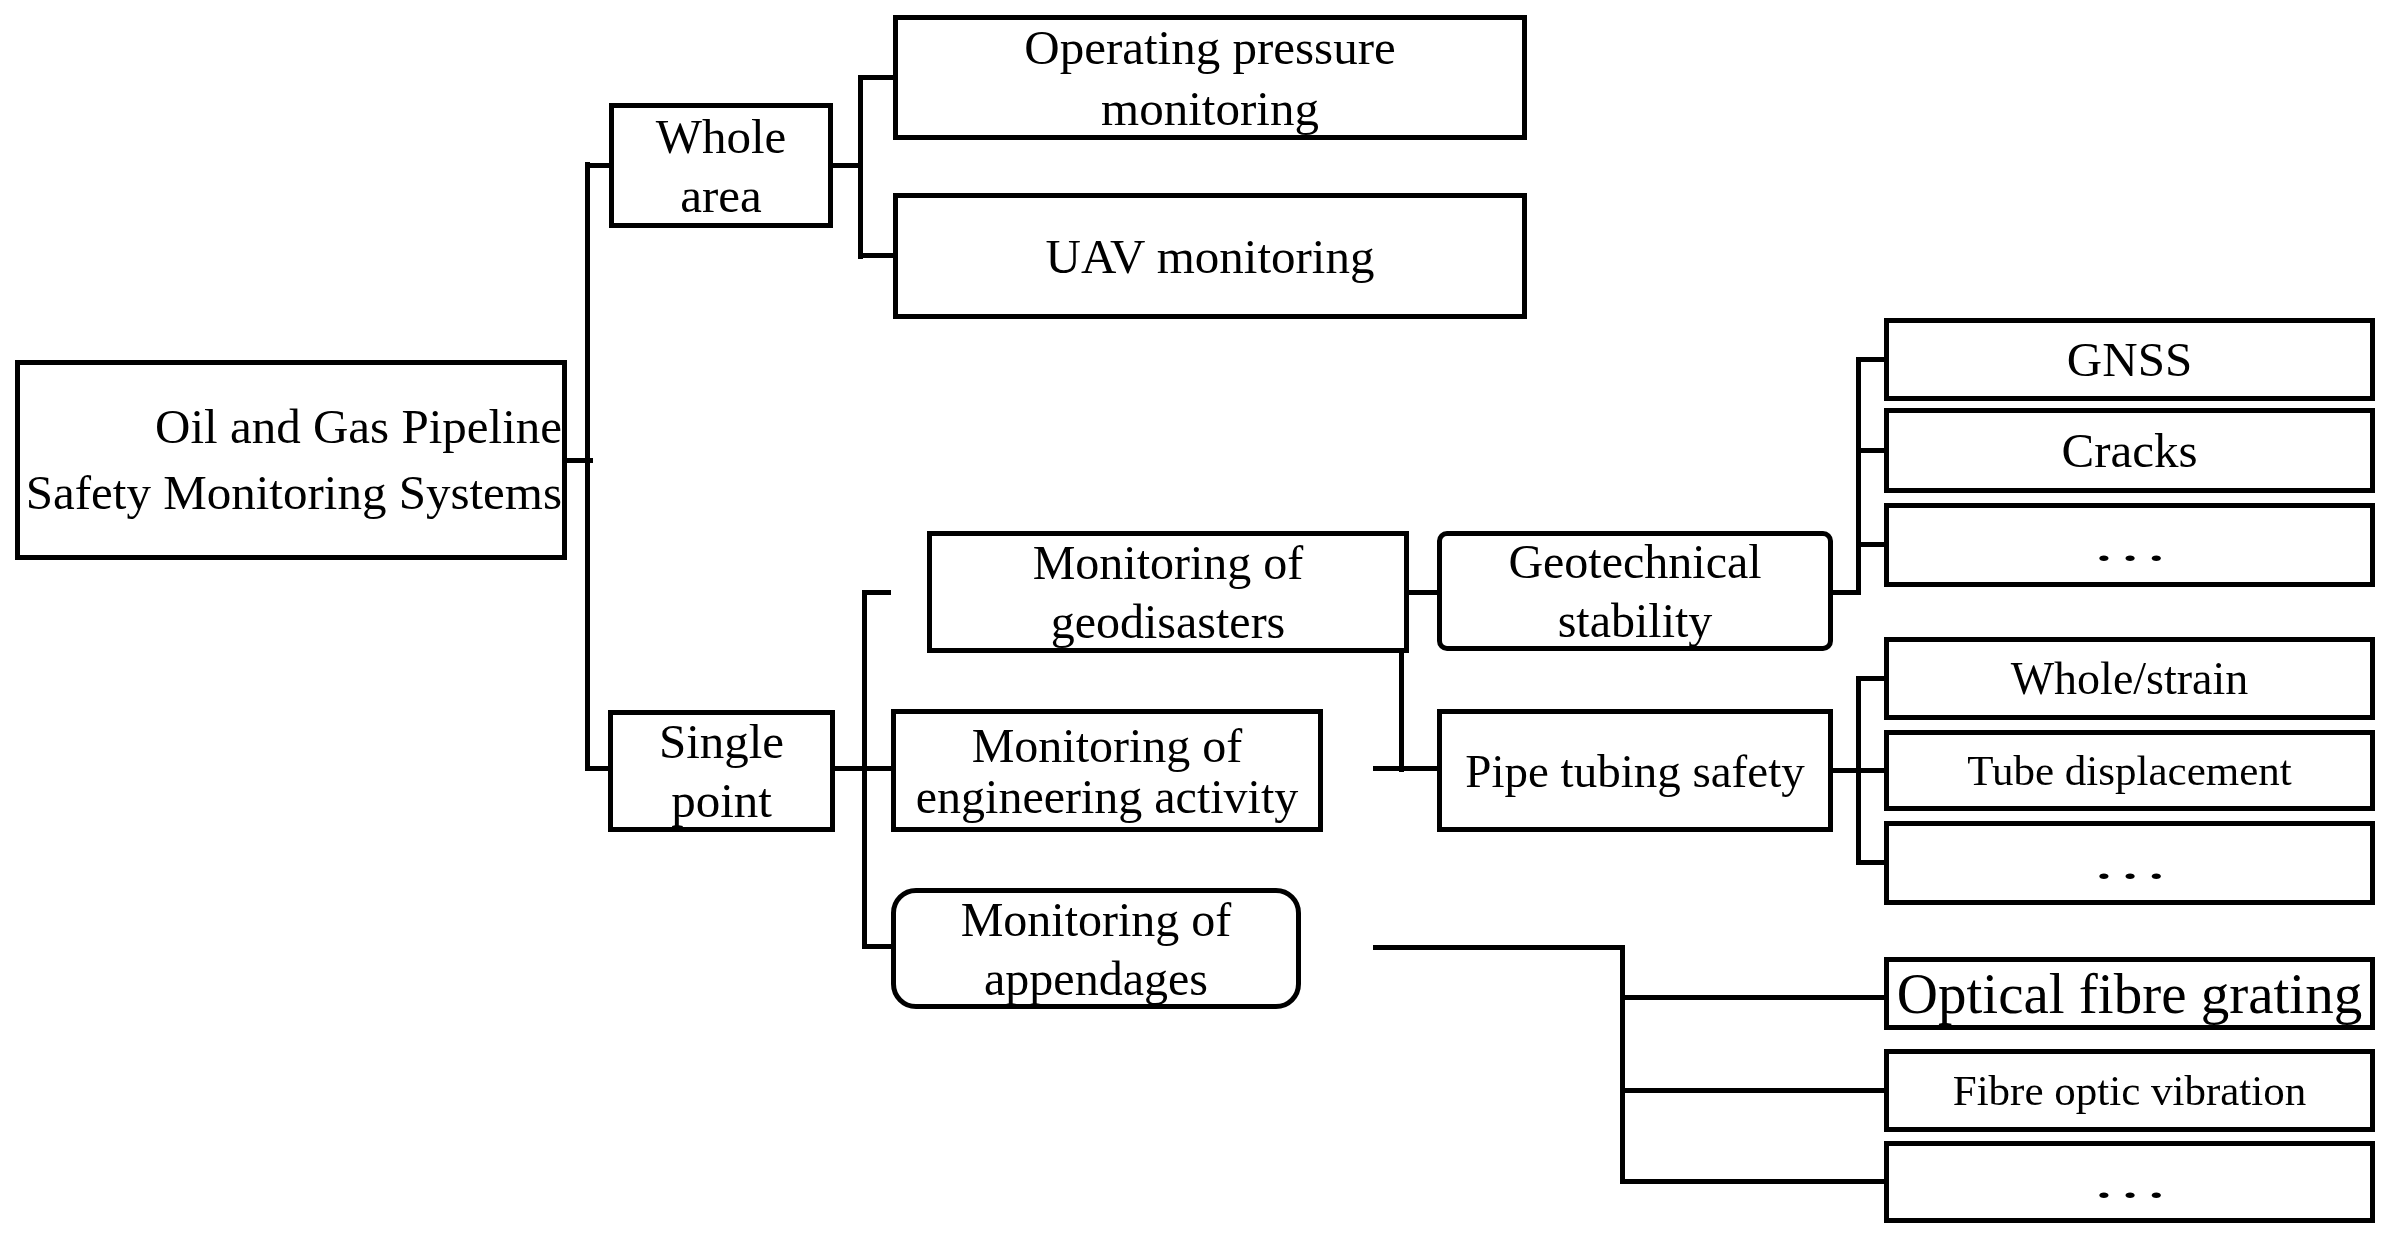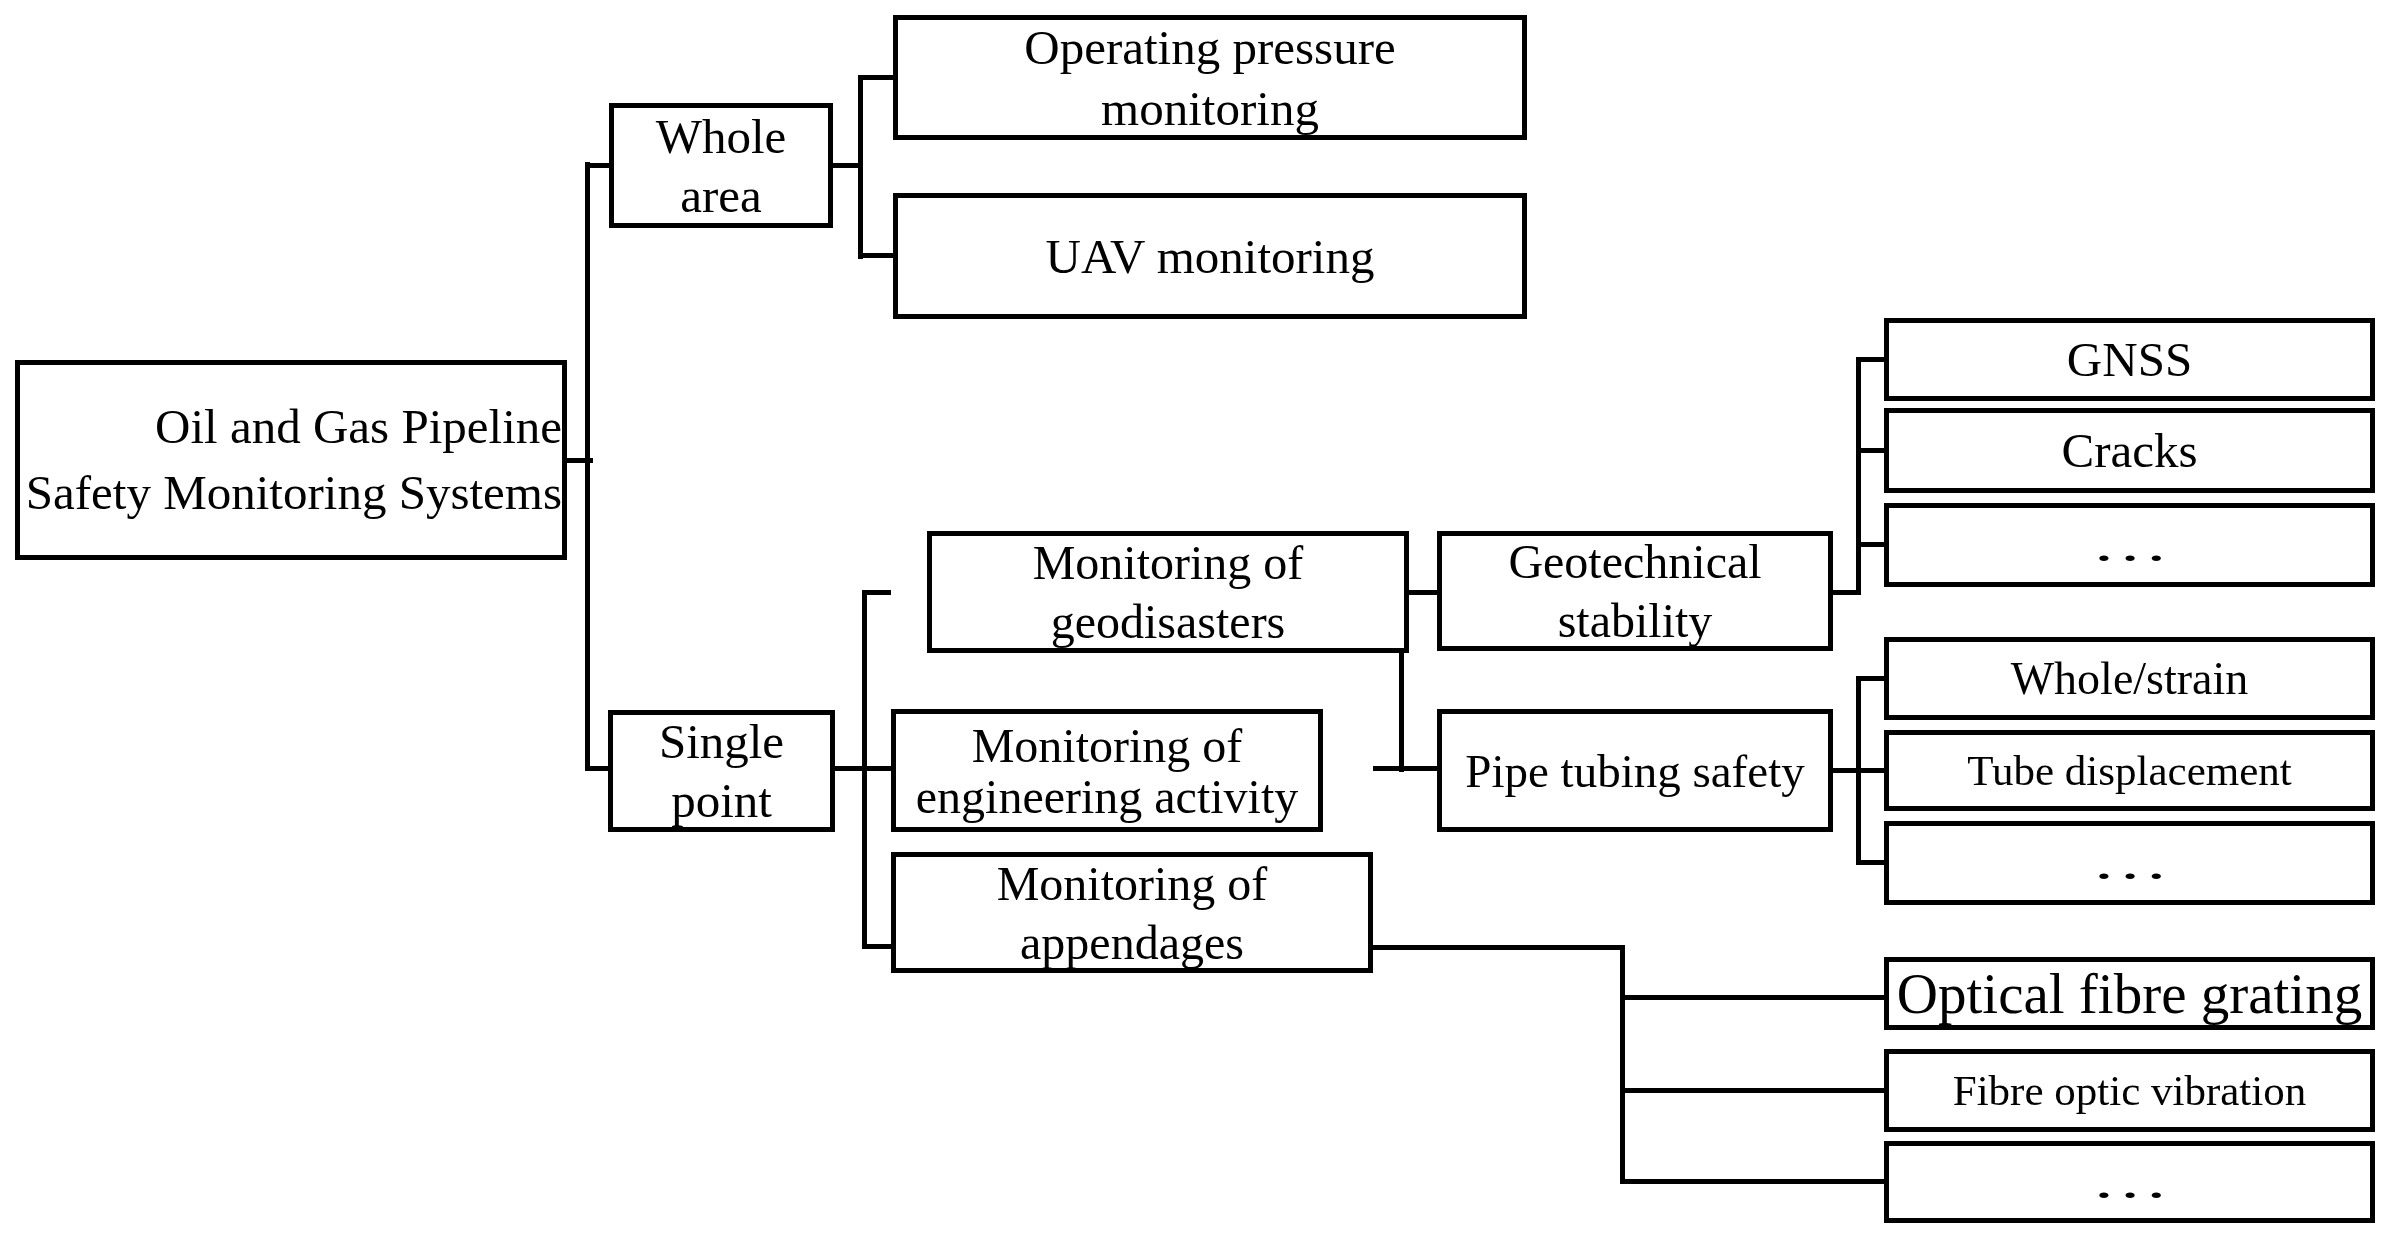--- a/index.html
+++ b/index.html
@@ -43,22 +43,22 @@
   }
 
   
   #n-root        { left:15px;   top:360px;  width:552px; height:200px; font-size:49px; line-height:66px;text-align:right; }
   #n-whole       { left:609px;  top:103px;  width:224px; height:125px; font-size:49px; line-height:59px; }
   #n-op          { left:893px;  top:15px;   width:634px; height:125px; font-size:49px; line-height:61px; }
   #n-uav         { left:893px;  top:193px;  width:634px; height:126px; font-size:49px; }
   #n-single      { left:608px;  top:710px;  width:227px; height:122px; font-size:49px; line-height:59px; }
   #n-geodis      { left:891px;  top:531px;  width:482px; height:122px; font-size:48px; line-height:59px;margin-left:36px; }
   #n-eng         { left:891px;  top:709px;  width:432px; height:123px; font-size:48px; line-height:51px; }
-  #n-app         { left:891px;  top:852px;  width:482px; height:121px; font-size:48px; line-height:59px; }
-  #n-geotech     { left:1437px; top:531px;  width:396px; height:120px; font-size:48px; line-height:59px; }
+  #n-app         { left:891px;  top:888px;  width:410px; height:121px; font-size:48px; line-height:59px;border-radius:25px; }
+  #n-geotech     { left:1437px; top:531px;  width:396px; height:120px; font-size:48px; line-height:59px;border-radius:10px; }
   #n-pipe        { left:1437px; top:709px;  width:396px; height:123px; font-size:47px; }
   #n-gnss        { left:1884px; top:318px;  width:491px; height:83px;  font-size:49px; }
   #n-cracks      { left:1884px; top:408px;  width:491px; height:85px;  font-size:49px; }
   #n-dots1       { left:1884px; top:503px;  width:491px; height:84px;  font-size:46px; }
   #n-stress      { left:1884px; top:637px;  width:491px; height:83px;  font-size:46px; }
   #n-tube        { left:1884px; top:730px;  width:491px; height:81px;  font-size:43px; }
   #n-dots2       { left:1884px; top:821px;  width:491px; height:84px;  font-size:46px; }
   #n-optical     { left:1884px; top:957px;  width:491px; height:73px;  font-size:57px; }
   #n-fibre       { left:1884px; top:1049px; width:491px; height:83px;  font-size:43px; }
   #n-dots3       { left:1884px; top:1141px; width:491px; height:82px;  font-size:46px; }

